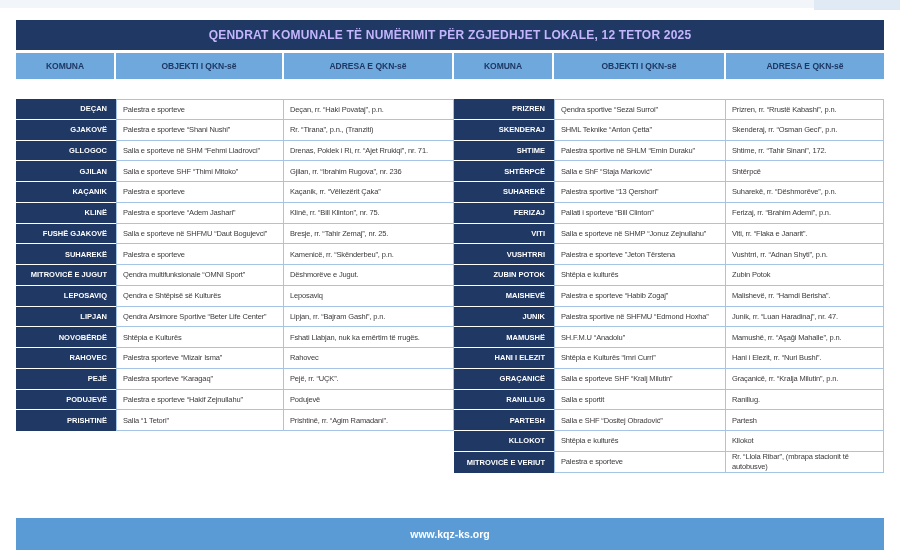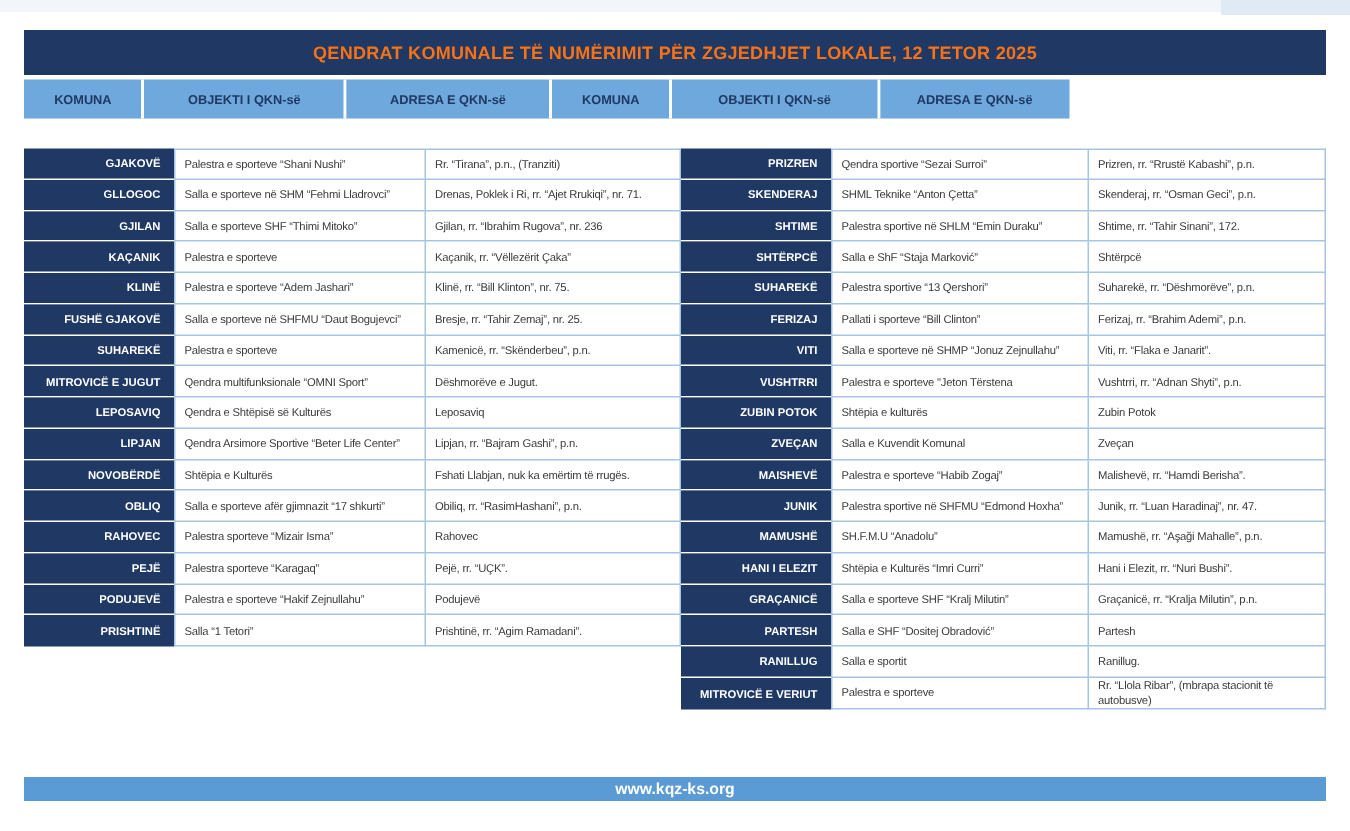--- a/index.html
+++ b/index.html
@@ -17,25 +17,25 @@
     font-family:"Liberation Sans",sans-serif;
     overflow:hidden;
   }
   .top-strip{position:absolute;top:0;left:0;width:900px;height:8px;background:#f2f6fa;}
   .top-right-piece{position:absolute;top:0;right:0;width:86px;height:10px;background:#e0eaf5;}
 
   .title-bar{
     position:absolute;top:20px;left:16px;width:868px;height:30px;
     background:var(--navy);
     display:flex;align-items:center;justify-content:center;
-    color:#f97316;font-weight:bold;font-size:12px;letter-spacing:.2px;
+    color:#c4b5fd;font-weight:bold;font-size:12px;letter-spacing:.2px;
   }
 
   .header-band{
-    position:absolute;top:53px;left:16px;width:697px;height:26px;
+    position:absolute;top:53px;left:16px;width:868px;height:26px;
     display:flex;
   }
   .header-cell{
     background:var(--band);
     color:var(--navy);
     font-weight:bold;font-size:8.5px;
     display:flex;align-items:center;justify-content:center;
     border-right:2px solid #ffffff;
     height:26px;
   }
@@ -83,21 +83,21 @@
   td.c-adresa{
     border-right:1px solid var(--border);
     padding:0 4px 0 6px;
     white-space:nowrap;
   }
   #table-right tr:last-child td.c-adresa{
     white-space:normal;line-height:1.35;
   }
 
   .footer-bar{
-    position:absolute;top:518px;left:16px;width:868px;height:16px;
+    position:absolute;top:518px;left:16px;width:868px;height:32px;
     background:var(--footer);
     display:flex;align-items:center;justify-content:center;
     color:#ffffff;font-weight:bold;font-size:10.5px;
   }
 </style>
 </head>
 <body>
 
 <div class="top-strip"></div>
 <div class="top-right-piece"></div>
@@ -117,20 +117,25 @@
 
 <div class="tables">
   <table id="table-left">
     <colgroup>
         <col class="k">
         <col class="o">
         <col class="a">
       </colgroup>
     <tbody>
         <tr>
+          <td class="c-komuna">DEÇAN</td>
+          <td class="c-objekti">Palestra e sporteve</td>
+          <td class="c-adresa">Deçan, rr. “Haki Povataj”, p.n.</td>
+        </tr>
+        <tr>
           <td class="c-komuna">GJAKOVË</td>
           <td class="c-objekti">Palestra e sporteve “Shani Nushi”</td>
           <td class="c-adresa">Rr. “Tirana”, p.n., (Tranziti)</td>
         </tr>
         <tr>
           <td class="c-komuna">GLLOGOC</td>
           <td class="c-objekti">Salla e sporteve në SHM “Fehmi Lladrovci”</td>
           <td class="c-adresa">Drenas, Poklek i Ri, rr. “Ajet Rrukiqi”, nr. 71.</td>
         </tr>
         <tr>
@@ -170,25 +175,20 @@
         </tr>
         <tr>
           <td class="c-komuna">LIPJAN</td>
           <td class="c-objekti">Qendra Arsimore Sportive “Beter Life Center”</td>
           <td class="c-adresa">Lipjan, rr. “Bajram Gashi”, p.n.</td>
         </tr>
         <tr>
           <td class="c-komuna">NOVOBËRDË</td>
           <td class="c-objekti">Shtëpia e Kulturës</td>
           <td class="c-adresa">Fshati Llabjan, nuk ka emërtim të rrugës.</td>
-        </tr>
-        <tr>
-          <td class="c-komuna">OBLIQ</td>
-          <td class="c-objekti">Salla e sporteve afër gjimnazit “17 shkurti”</td>
-          <td class="c-adresa">Obiliq, rr. “RasimHashani”, p.n.</td>
         </tr>
         <tr>
           <td class="c-komuna">RAHOVEC</td>
           <td class="c-objekti">Palestra sporteve “Mizair Isma”</td>
           <td class="c-adresa">Rahovec</td>
         </tr>
         <tr>
           <td class="c-komuna">PEJË</td>
           <td class="c-objekti">Palestra sporteve “Karagaq”</td>
           <td class="c-adresa">Pejë, rr. “UÇK”.</td>
@@ -251,25 +251,20 @@
           <td class="c-komuna">VUSHTRRI</td>
           <td class="c-objekti">Palestra e  sporteve "Jeton Tërstena</td>
           <td class="c-adresa">Vushtrri, rr. “Adnan Shyti”, p.n.</td>
         </tr>
         <tr>
           <td class="c-komuna">ZUBIN POTOK</td>
           <td class="c-objekti">Shtëpia e kulturës</td>
           <td class="c-adresa">Zubin Potok</td>
         </tr>
         <tr>
-          <td class="c-komuna">ZVEÇAN</td>
-          <td class="c-objekti">Salla e Kuvendit Komunal</td>
-          <td class="c-adresa">Zveçan</td>
-        </tr>
-        <tr>
           <td class="c-komuna">MAISHEVË</td>
           <td class="c-objekti">Palestra e sporteve “Habib Zogaj”</td>
           <td class="c-adresa">Malishevë, rr. “Hamdi Berisha”.</td>
         </tr>
         <tr>
           <td class="c-komuna">JUNIK</td>
           <td class="c-objekti">Palestra sportive në SHFMU “Edmond Hoxha”</td>
           <td class="c-adresa">Junik, rr. “Luan Haradinaj”, nr. 47.</td>
         </tr>
         <tr>
@@ -281,28 +276,33 @@
           <td class="c-komuna">HANI I ELEZIT</td>
           <td class="c-objekti">Shtëpia e  Kulturës “Imri Curri”</td>
           <td class="c-adresa">Hani i Elezit, rr. “Nuri Bushi”.</td>
         </tr>
         <tr>
           <td class="c-komuna">GRAÇANICË</td>
           <td class="c-objekti">Salla e sporteve SHF “Kralj Milutin”</td>
           <td class="c-adresa">Graçanicë, rr. “Kralja Milutin”, p.n.</td>
         </tr>
         <tr>
+          <td class="c-komuna">RANILLUG</td>
+          <td class="c-objekti">Salla e sportit</td>
+          <td class="c-adresa">Ranillug.</td>
+        </tr>
+        <tr>
           <td class="c-komuna">PARTESH</td>
           <td class="c-objekti">Salla e SHF “Dositej Obradović”</td>
           <td class="c-adresa">Partesh</td>
         </tr>
         <tr>
-          <td class="c-komuna">RANILLUG</td>
-          <td class="c-objekti">Salla e sportit</td>
-          <td class="c-adresa">Ranillug.</td>
+          <td class="c-komuna">KLLOKOT</td>
+          <td class="c-objekti">Shtëpia e kulturës</td>
+          <td class="c-adresa">Kllokot</td>
         </tr>
         <tr>
           <td class="c-komuna">MITROVICË E VERIUT</td>
           <td class="c-objekti">Palestra e sporteve</td>
           <td class="c-adresa">Rr. “Llola Ribar”, (mbrapa stacionit të autobusve)</td>
         </tr>
       </tbody>
   </table>
 </div>
 

